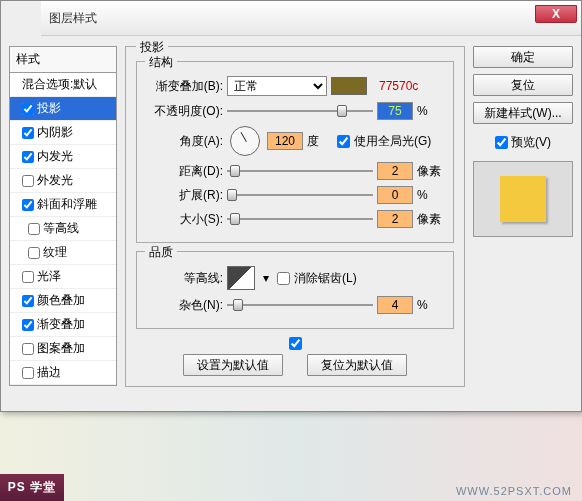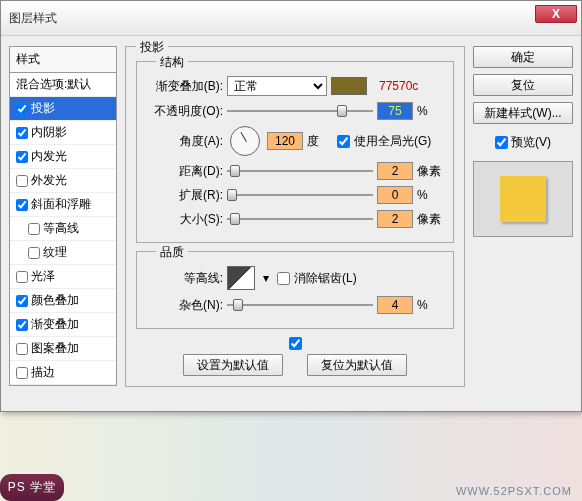--- a/index.html
+++ b/index.html
@@ -1,33 +1,33 @@
 <!DOCTYPE html>
 <html><head>
 <meta charset="utf-8">
 <style>
 * { box-sizing: border-box; margin: 0; padding: 0; font-family: "Microsoft YaHei", "SimSun", sans-serif; font-size: 12px; }
 body { background: linear-gradient(to right, #f0f0e0, #e0e8e8, #f0e0e0); width: 582px; height: 501px; overflow: hidden; position: relative; }
 .dialog { position: absolute; left: 0; top: 0; width: 582px; background: #eee; border: 1px solid #888; box-shadow: 2px 2px 6px rgba(0,0,0,0.3); }
-.titlebar { height: 32px; background: linear-gradient(#fff,#e8e8e8); display: flex; align-items: center; padding: 17px 4px; border-bottom: 1px solid #ccc; }
+.titlebar { height: 32px; background: linear-gradient(#fff,#e8e8e8); display: flex; align-items: center; padding: 17px 4px; border-bottom: 1px solid #ccc; margin-left: 40px; }
 .titlebar .title { flex: 1; padding-left: 4px; color: #333; }
 .close-btn { width: 42px; height: 18px; background: linear-gradient(#e07080,#c83040); border: 1px solid #a02030; border-radius: 0 0 2px 2px; color: #fff; display: flex; align-items: center; justify-content: center; cursor: pointer; margin-top: -8px; font-weight: bold; }
 .body { display: flex; padding: 10px 8px 16px 8px; gap: 8px; background: #eee; }
 .left-panel { width: 108px; }
 .styles-box { border: 1px solid #999; background: #fff; padding: 0; }
 .styles-header { border-bottom: 1px solid #999; padding: 4px 6px; background: #f8f8f8; font-family: Liberation Mono, monospace; }
-.style-row { padding: 3px 6px; display: flex; align-items: center; gap: 3px; border-bottom: 1px solid #eee; cursor: pointer; }
+.style-row { padding: 3px 12px; display: flex; align-items: center; gap: 3px; border-bottom: 1px solid #eee; cursor: pointer; }
 .style-row.indent { padding-left: 18px; }
 .style-row.selected { background: #2a6dd8; color: #fff; }
 .style-row input[type=checkbox] { width: 12px; height: 12px; }
 .middle-panel { flex: 1; }
 .fieldset { border: 1px solid #aaa; padding: 10px 10px 10px 10px; margin-bottom: 8px; position: relative; background: #eee; }
 .fieldset-label { position: absolute; top: -8px; left: 10px; background: #eee; padding: 0 4px; }
 .inner-fieldset { border: 1px solid #aaa; padding: 8px 10px 8px 10px; margin-top: 4px; margin-bottom: 8px; position: relative; }
-.inner-label { position: absolute; top: -8px; left: 19px; background: #eee; padding: 0 4px; }
+.inner-label { position: absolute; top: -8px; left: 8px; background: #eee; padding: 0 4px; }
 .row { display: flex; align-items: center; margin: 6px 0; gap: 4px; }
 .row-label { width: 76px; text-align: right; }
 .select { height: 20px; border: 1px solid #888; background: #fff; padding: 0 2px; flex: 0 0 100px; }
 .color-swatch { width: 36px; height: 18px; border: 1px solid #666; }
 .swatch-olive { background: #7a6a24; }
 .swatch-yellow { background: #f5c93d; width: 46px; height: 46px; margin: 6px auto; box-shadow: 2px 2px 2px rgba(0,0,0,0.25); }
 .hex-label { color: #c00; margin-left: 8px; }
 .slider { flex: 1; height: 16px; position: relative; }
 .slider-track { position: absolute; top: 7px; left: 0; right: 0; height: 2px; background: #999; }
 .slider-thumb { position: absolute; top: 2px; width: 10px; height: 12px; background: linear-gradient(#fff,#bbb); border: 1px solid #666; border-radius: 2px; }
@@ -38,21 +38,21 @@
 .angle-dial::after { content:""; position:absolute; left:15px; top:15px; width:11px; height:1px; background:#333; transform-origin:0 0; transform:rotate(-120deg); }
 .contour-swatch { width: 28px; height: 24px; border: 1px solid #666; background: linear-gradient(135deg,#444 0%, #444 49%, #fff 50%, #fff 100%); }
 .btn { height: 22px; border: 1px solid #888; background: linear-gradient(#fcfcfc,#e4e4e4); border-radius: 1px; padding: 0 10px; cursor: pointer; min-width: 90px; display: flex; align-items: center; justify-content: center; }
 .right-panel { width: 100px; display: flex; flex-direction: column; gap: 6px; align-items: stretch; }
 .right-panel .btn { width: 100px; min-width: 0; }
 .preview-box { border: 1px solid #999; background: #ddd; height: 76px; display: flex; align-items: center; justify-content: center; margin-top: 4px; }
 .preview-check { display: flex; align-items: center; justify-content: center; gap: 3px; margin-top: 4px; }
 .bottom-row { display:flex; gap:24px; justify-content:center; margin-top:4px; }
 .bottom-row .btn { min-width: 100px; }
 .knock-row { display:flex; justify-content:center; align-items:center; gap:3px; margin: 4px 0; }
-.footer-left { position:absolute; bottom:0; left:0; width:64px; height:27px; background:linear-gradient(#7a2b4a,#5a1b3a); color:#fff; display:flex; align-items:center; justify-content:center; font-weight:normal; letter-spacing:1px;border-radius:11px; }
+.footer-left { position:absolute; bottom:0; left:0; width:64px; height:27px; background:linear-gradient(#7a2b4a,#5a1b3a); color:#fff; display:flex; align-items:center; justify-content:center; font-weight:bold; letter-spacing:1px; }
 .footer-right { position:absolute; bottom:4px; right:10px; color:#789; font-size:11px; letter-spacing:1px; }
 </style>
 </head>
 <body>
 
 <div class="dialog">
   <div class="titlebar">
     <span class="title">图层样式</span>
     <div class="close-btn">
         <span>X</span>

